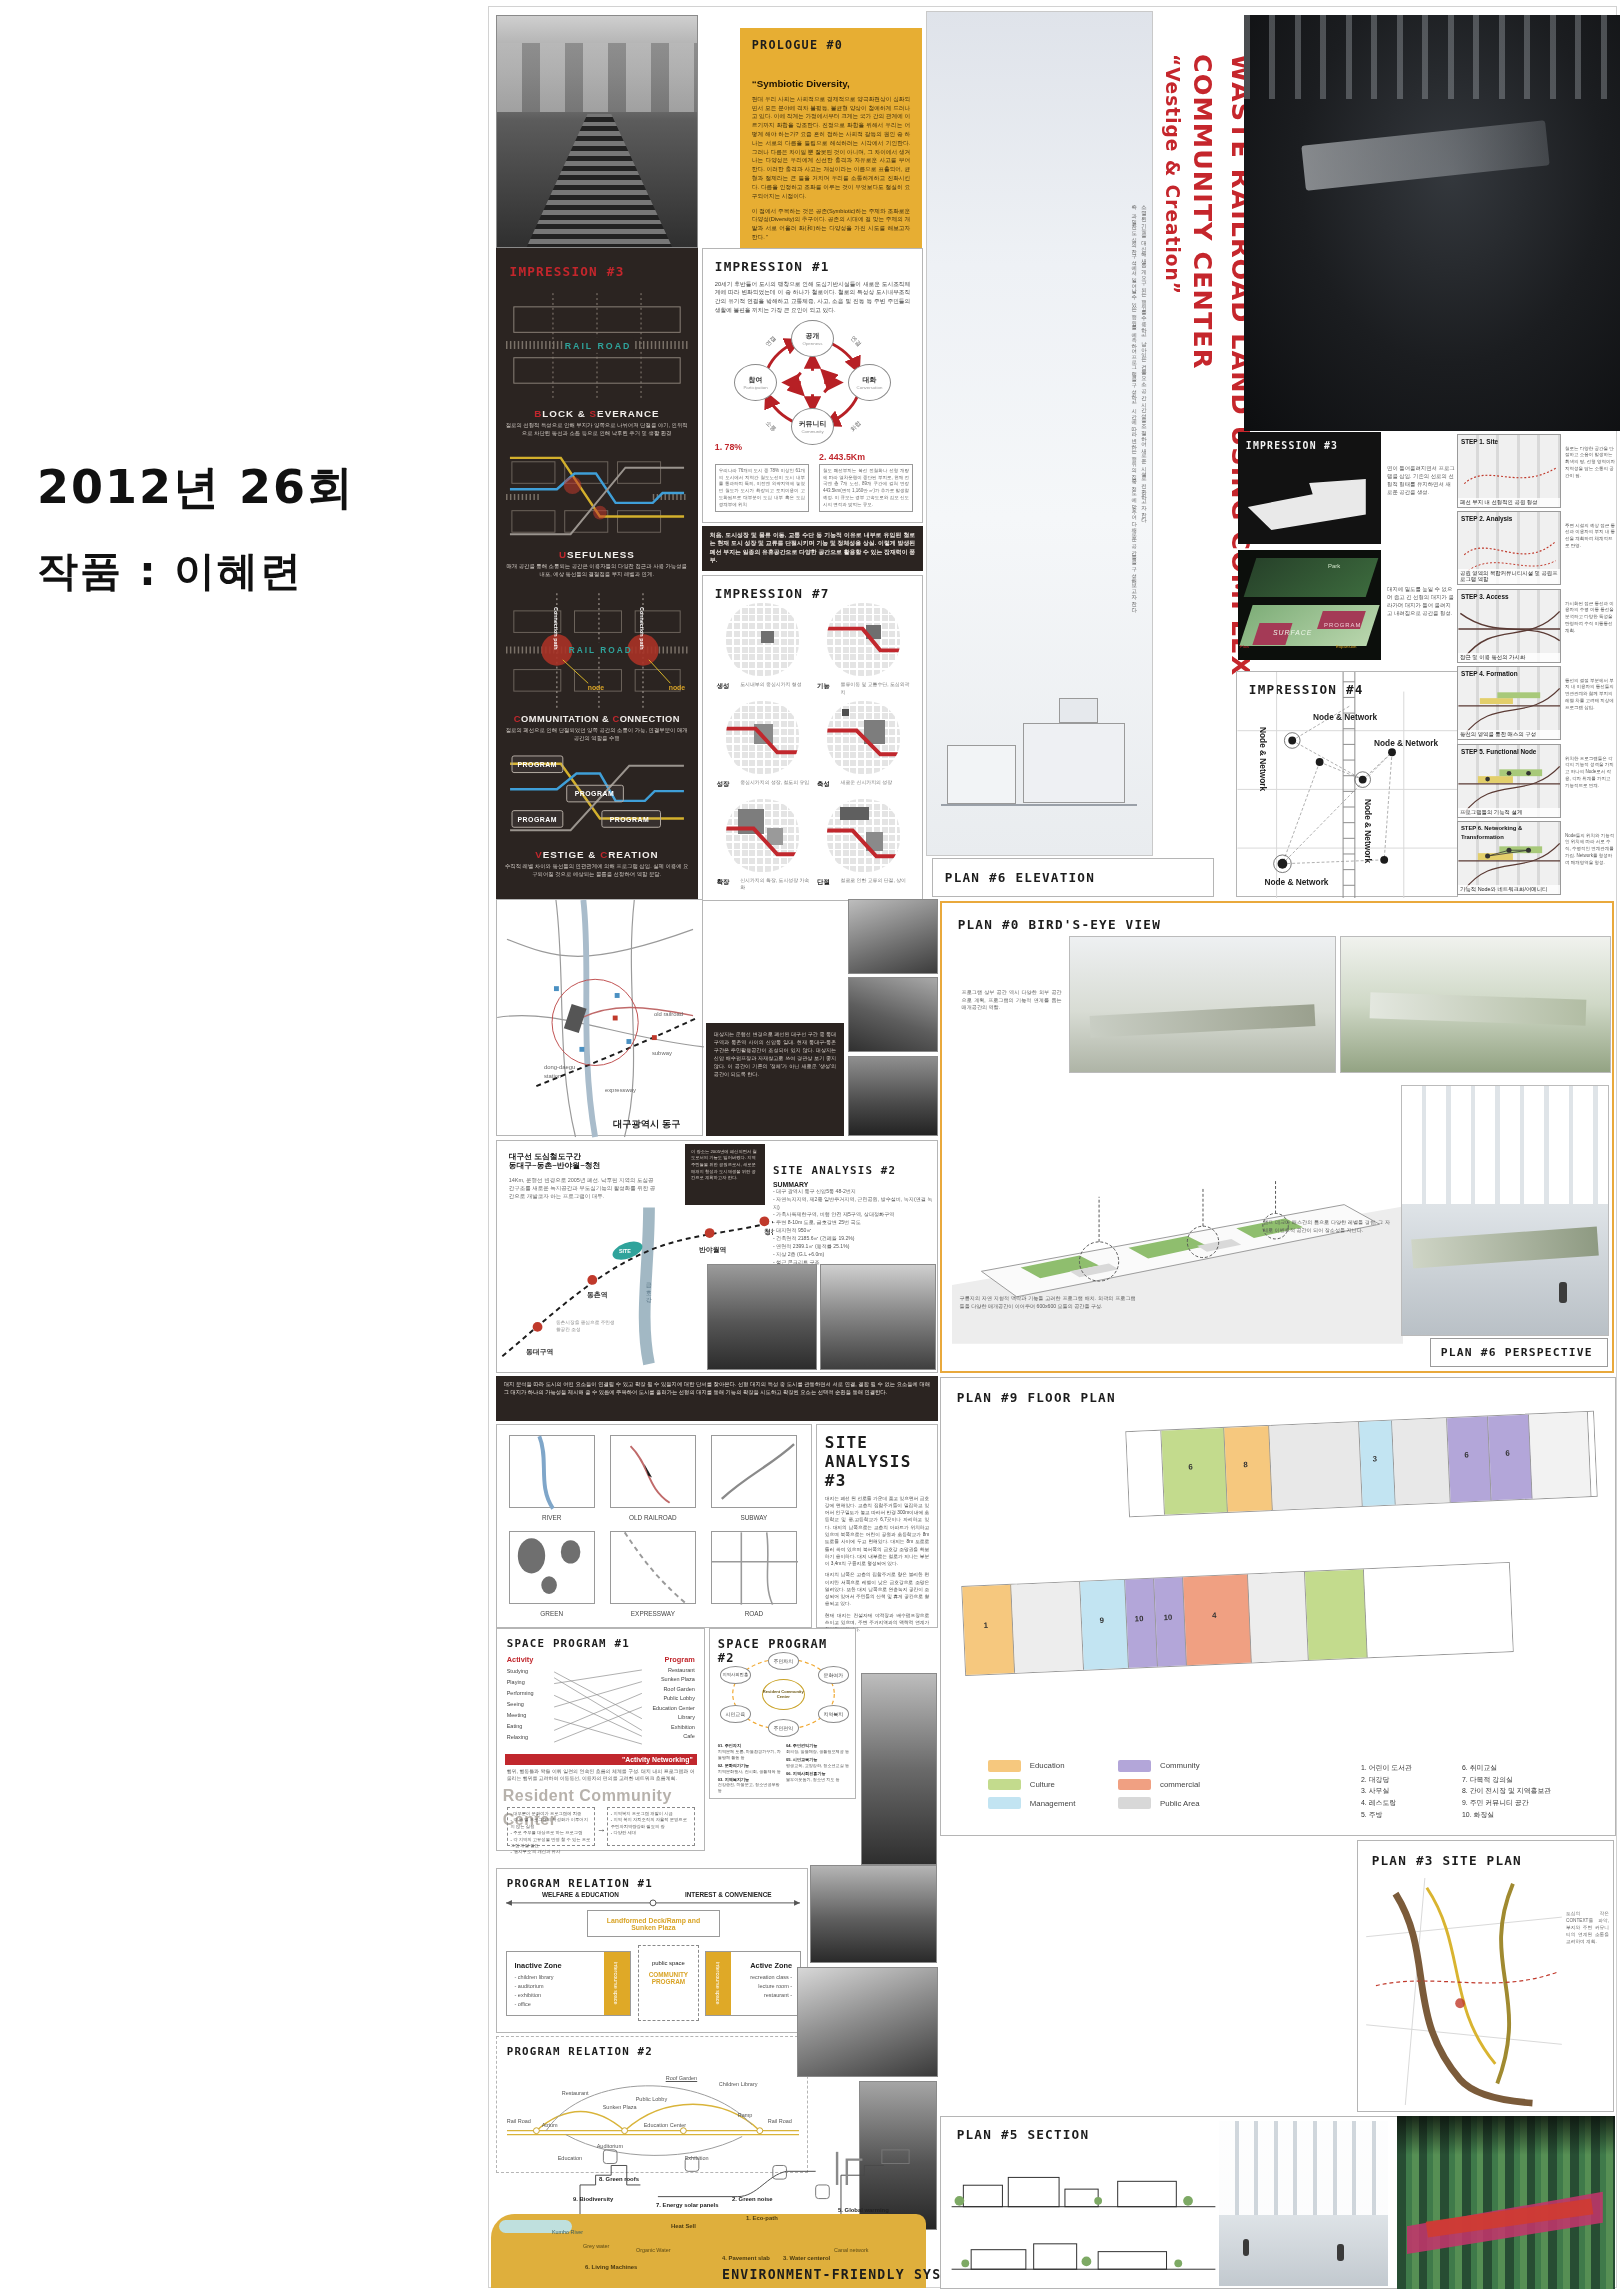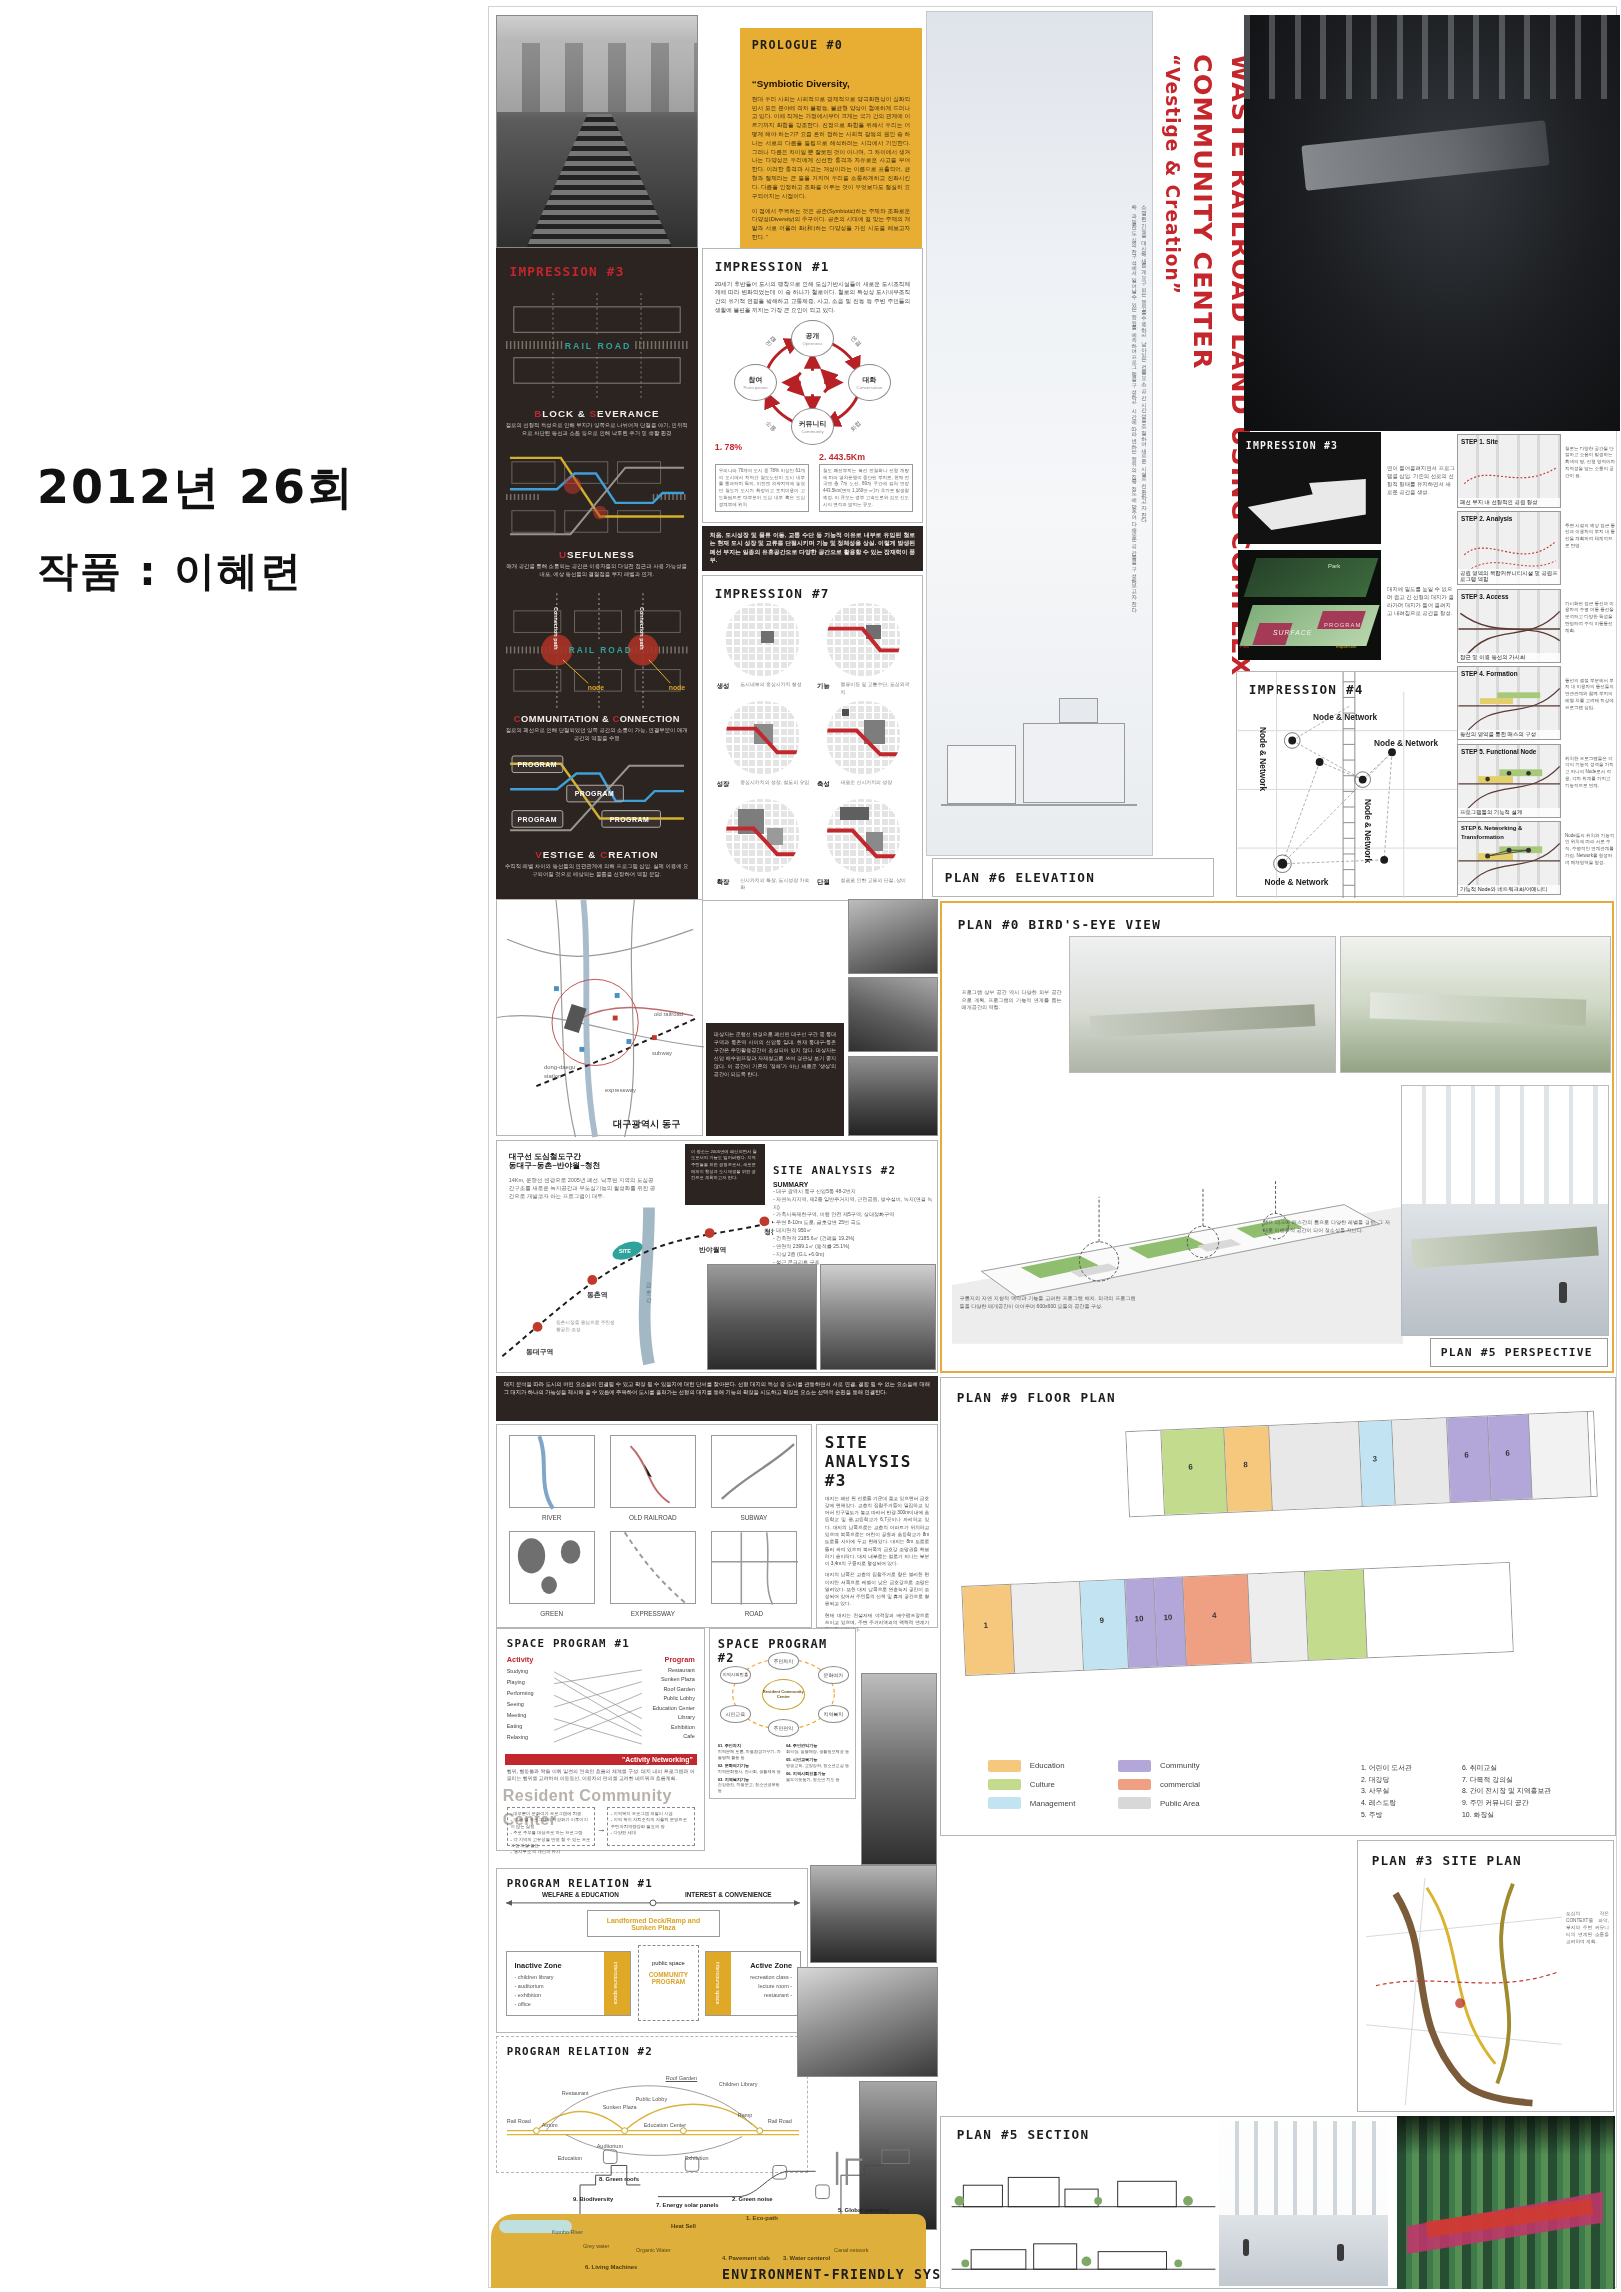--- a/index.html
+++ b/index.html
@@ -878,21 +878,21 @@
       </g>
     </svg>
     <div class="t just" style="left:321px;top:316px;width:127px;font-size:5.1px;color:#555">램프 데크나 매스간의 틈으로 다양한 레벨을 경험, 그 자체로 이벤트적 공간이 되어 장소성을 지닌다.</div>
     <div class="t just" style="left:17.6px;top:392px;width:176px;font-size:5.1px;color:#555">구릉지의 자연 지형적 맥락과 기능을 고려한 프로그램 배치. 외곽의 프로그램들을 다양한 매개공간이 이어주며 600x600 모듈의 공간을 구성.</div>
     <div class="photo" style="left:459px;top:182px;width:208px;height:251px;border:1px solid #bbb;background:linear-gradient(180deg,#f2f4f6 0%,#dde2e6 50%,#b9c0c6 100%)">
       <div class="abs" style="left:0;top:0;width:100%;height:118px;background:repeating-linear-gradient(90deg,#fff 0 19.6px,#dfe4e8 19.6px 24.5px)"></div>
       <div class="abs" style="left:9.8px;top:147px;width:186px;height:29px;background:linear-gradient(90deg,#cfd5c6,#8e9a82);transform:rotate(-4deg)"></div>
       <div class="abs" style="left:157px;top:196px;width:7.8px;height:21.6px;background:#3c3c3c;border-radius:2.9px"></div>
     </div>
     <div class="panel" style="left:488px;top:435px;width:178px;height:29px;border-color:#9a9a9a">
-      <div class="hd" style="position:absolute;left:9.8px;top:6.9px;font-size:11.3px">PLAN #5 PERSPECTIVE</div>
+      <div class="hd" style="position:absolute;left:9.8px;top:6.9px;font-size:11.3px">PLAN #6 PERSPECTIVE</div>
     </div>
   </div>
 
   <div class="panel" style="left:451px;top:1370px;width:676px;height:459px">
     <div class="hd abs" style="left:15.7px;top:11.8px">PLAN #9 FLOOR PLAN</div>
 
     <div class="abs" style="left:186px;top:43px;width:469px;height:86px;transform:rotate(-2.5deg);background:#fff;border:1px solid #9a9a9a;display:flex">
       <div class="blk" style="width:35px;background:#fff"></div>
       <div class="blk" style="width:63px;background:#c3db8d">
           <span class="chip" style="left:25.5px;top:33px">6</span>

